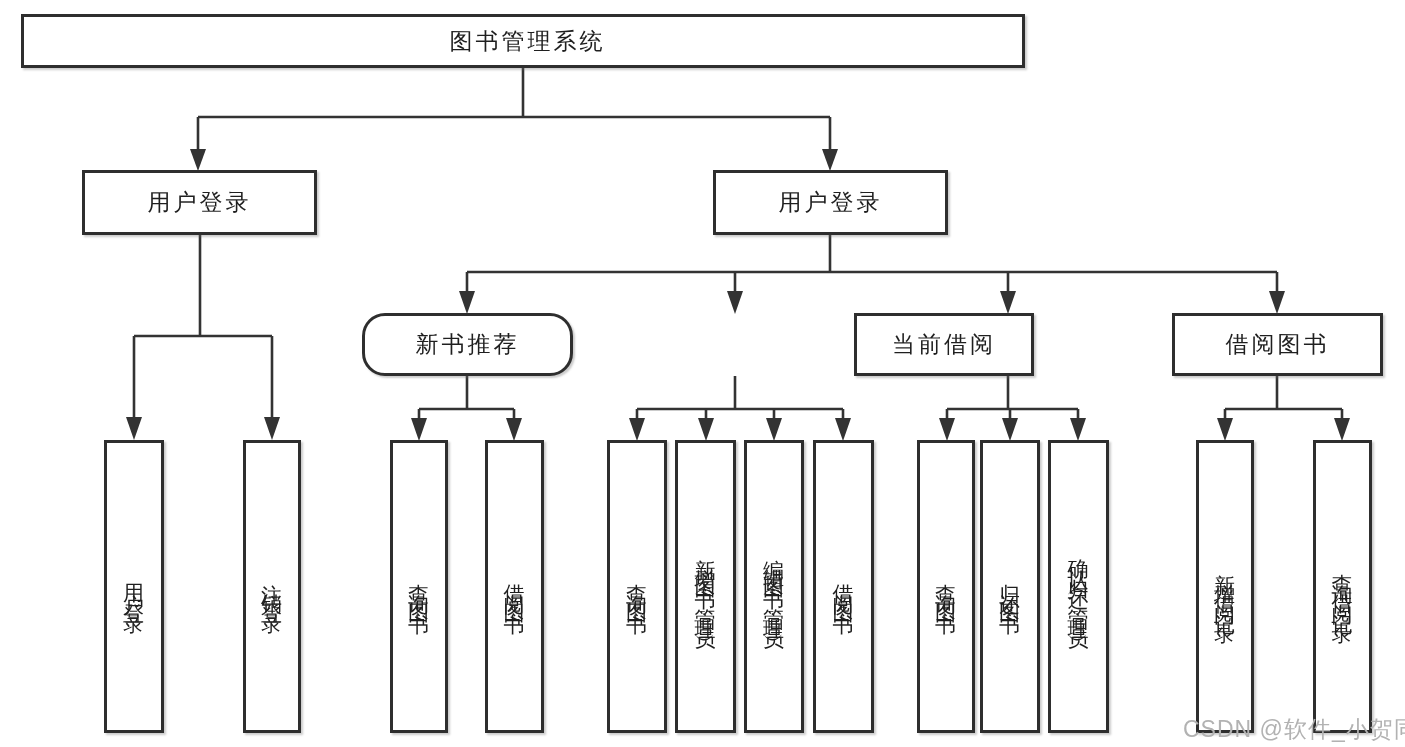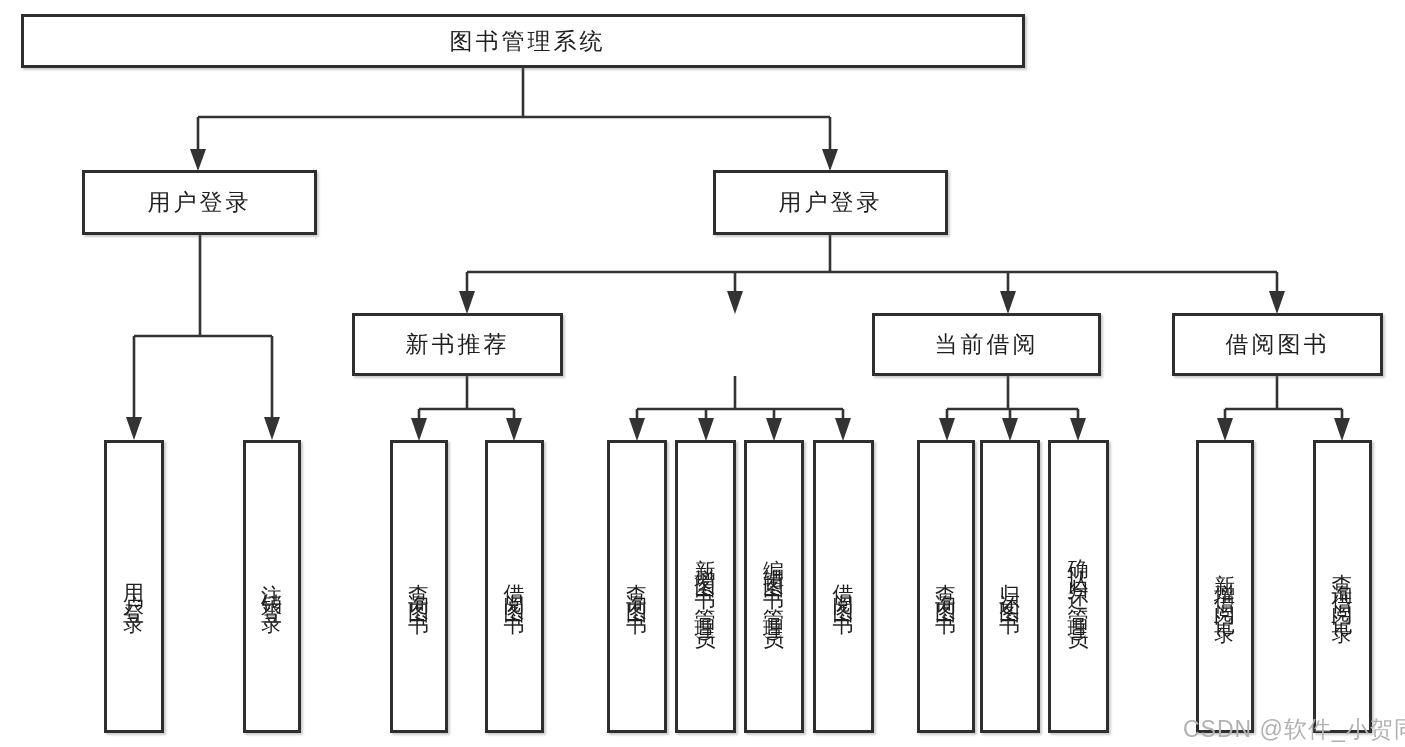--- a/index.html
+++ b/index.html
@@ -94,22 +94,22 @@
       <polygon points="1217,418 1233,418 1225,441"></polygon>
       <polygon points="1334,418 1350,418 1342,441"></polygon>
     </g>
   </svg>
 
   <div class="node hbox" style="left:21px; top:14px; width:1004px; height:54px;padding-left:9px;">图书管理系统</div>
 
   <div class="node hbox" style="left:82px; top:170px; width:235px; height:65px;">用户登录</div>
   <div class="node hbox" style="left:713px; top:170px; width:235px; height:65px;">用户登录</div>
 
-  <div class="node hbox" style="left:352px; top:313px; width:211px; height:63px;">新书推荐</div>
-  <div class="node hbox" style="left:872px; top:313px; width:229px; height:63px;">当前借阅</div>
+  <div class="node hbox" style="left:362px; top:313px; width:211px; height:63px;border-radius:23px;">新书推荐</div>
+  <div class="node hbox" style="left:854px; top:313px; width:180px; height:63px;">当前借阅</div>
   <div class="node hbox" style="left:1172px; top:313px; width:211px; height:63px;">借阅图书</div>
 
   <div class="node vbox" style="left:104px; top:440px; width:60px; height:293px;">
     <span class="vtext">用户登录</span>
   </div>
   <div class="node vbox" style="left:243px; top:440px; width:58px; height:293px;">
     <span class="vtext">注销登录</span>
   </div>
 
   <div class="node vbox" style="left:390px; top:440px; width:58px; height:293px;">

